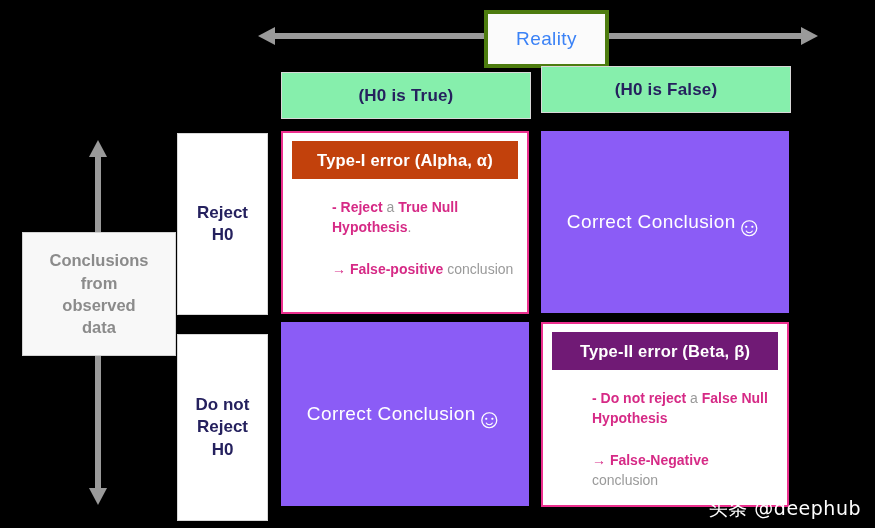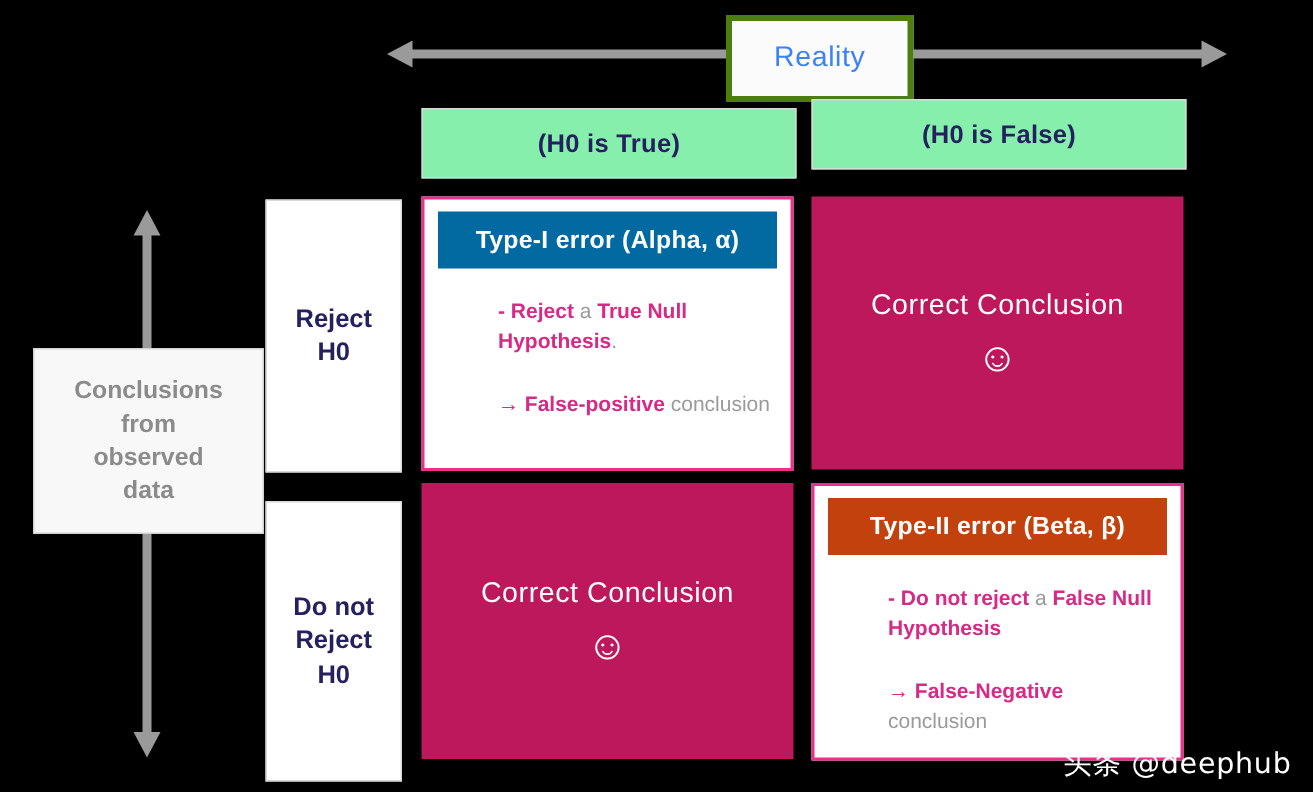--- a/index.html
+++ b/index.html
@@ -59,47 +59,47 @@
     display:flex;align-items:center;justify-content:center;
     font-size:17px;font-weight:bold;color:#25215e;line-height:1.3;text-align:center;
   }
   #row-label-reject{top:133px;height:180px;}
   #row-label-donotreject{top:334px;height:185px;}
 
   
   .cell{position:absolute;}
 
   .teal-cell{
-    background:#be185d;
-    display:flex;flex-direction:column;align-items:center;justify-content:center;
+    background:#8b5cf6;
+    display:flex;align-items:center;justify-content:center;
     color:#ffffff;
   }
   .teal-cell .ctext{font-size:19px;letter-spacing:.4px;}
   .teal-cell .smiley{font-size:27px;line-height:1;margin-top:10px;}
 
   .err-cell{background:#ffffff;border:2px solid #ec2f8e;box-sizing:border-box;}
   .err-head{
     margin:8px 9px 0 9px;height:38px;
     display:flex;align-items:center;justify-content:center;
     color:#ffffff;font-size:16.5px;font-weight:bold;letter-spacing:.2px;
   }
   .err-body{padding:18px 12px 0 13px;font-size:14px;line-height:1.45;margin-left:36px;}
   .err-body .pk{color:#d62a86;font-weight:bold;}
   .err-body .gy{color:#9a9a9a;}
   .err-body .arrow{color:#d62a86;font-weight:bold;}
   .err-body p{margin:0;}
   .err-body p.second{margin-top:21px;}
 
   
   #cell-type1{left:281px;top:131px;width:248px;height:183px;}
-  #cell-type1 .err-head{background:#0369a1;}
+  #cell-type1 .err-head{background:#c2410c;}
   #cell-correct-tr{left:541px;top:131px;width:248px;height:182px;}
   #cell-correct-bl{left:281px;top:322px;width:248px;height:184px;}
   #cell-type2{left:541px;top:322px;width:248px;height:185px;}
-  #cell-type2 .err-head{background:#c2410c;}
+  #cell-type2 .err-head{background:#701a75;}
 
   
   #watermark{
     position:absolute;right:14px;bottom:6px;
     font-size:19px;color:#ffffff;letter-spacing:.5px;
     font-family:"DejaVu Sans","Liberation Sans",sans-serif;
   }
 </style>
 </head>
 <body>

